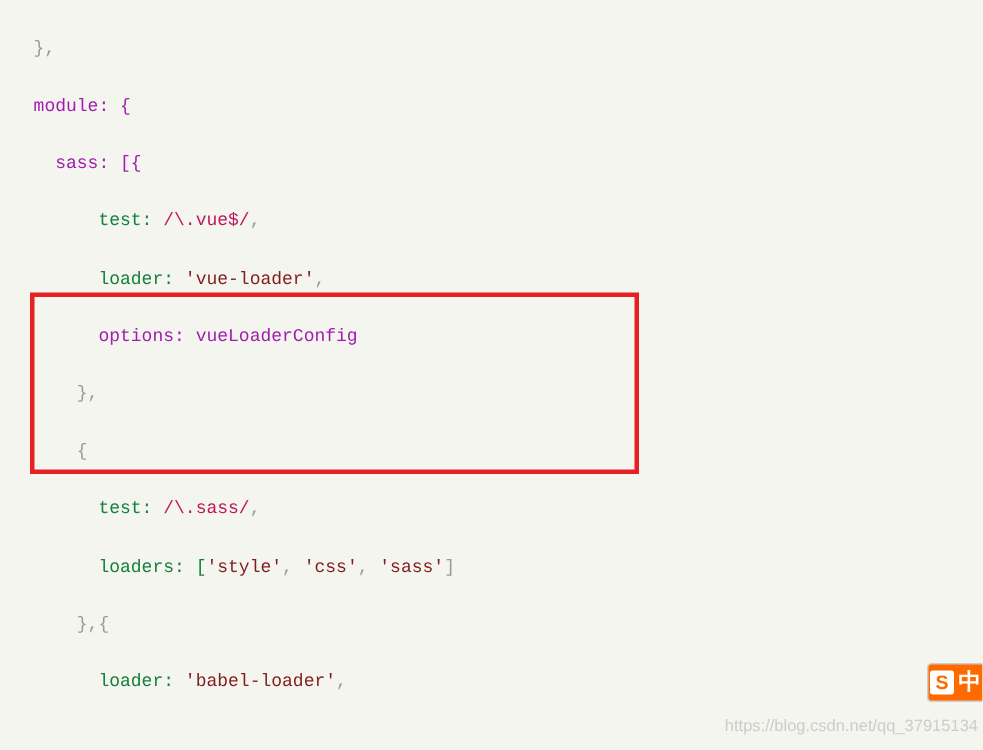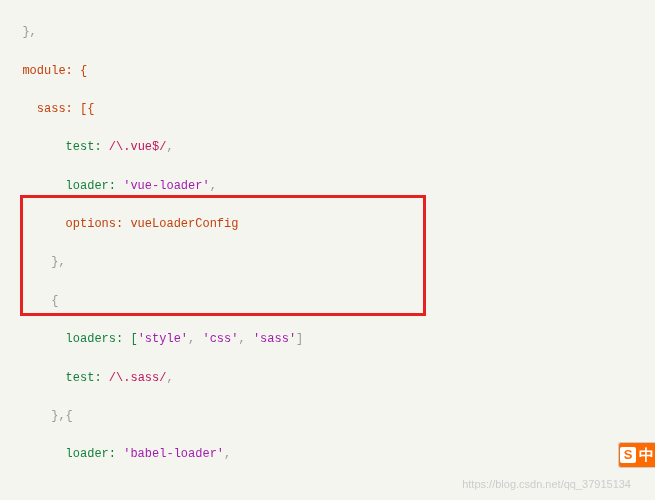--- a/index.html
+++ b/index.html
@@ -15,34 +15,34 @@
     overflow: hidden;
     position: relative;
   }
   .code-container {
     padding: 4px 8px;
     white-space: pre;
   }
   .punc { color: #999; }
   .key { color: #15803d; }
   .regex { color: #be185d; }
-  .string { color: #a21caf; }
-  .ident { color: #c2410c; }
+  .string { color: #7f1d1d; }
+  .ident { color: #a21caf; }
   .redbox {
     position: absolute;
     border: 3px solid #e52121;
     left: 20px;
     top: 195px;
     width: 400px;
     height: 115px;
     pointer-events: none;
   }
   .watermark {
     position: absolute;
-    right: 24px;
+    right: 3px;
     bottom: 6px;
     font-size: 11px;
     color: #ccc;
     font-family: Arial, sans-serif;
   }
   .badge {
     position: absolute;
     right: 0;
     bottom: 32px;
     width: 36px;
@@ -78,22 +78,22 @@
 
 <div class="code-container">
 <span class="line punc">  },</span>
 <span class="line"><span class="ident">  module: {</span></span>
 <span class="line"><span class="ident">    sass: [{</span></span>
 <span class="line"><span class="key">        test: </span><span class="regex">/\.vue$/</span><span class="punc">,</span></span>
 <span class="line"><span class="key">        loader: </span><span class="string">'vue-loader'</span><span class="punc">,</span></span>
 <span class="line ident">        options: vueLoaderConfig</span>
 <span class="line punc">      },</span>
 <span class="line punc">      {</span>
+<span class="line"><span class="key">        test: </span><span class="regex">/\.sass/</span><span class="punc">,</span></span>
 <span class="line"><span class="key">        loaders: [</span><span class="string">'style'</span><span class="punc">, </span><span class="string">'css'</span><span class="punc">, </span><span class="string">'sass'</span><span class="punc">]</span></span>
-<span class="line"><span class="key">        test: </span><span class="regex">/\.sass/</span><span class="punc">,</span></span>
 <span class="line punc">      },{</span>
 <span class="line"><span class="key">        loader: </span><span class="string">'babel-loader'</span><span class="punc">,</span></span>
 
 
 
 
 
 
 
 

